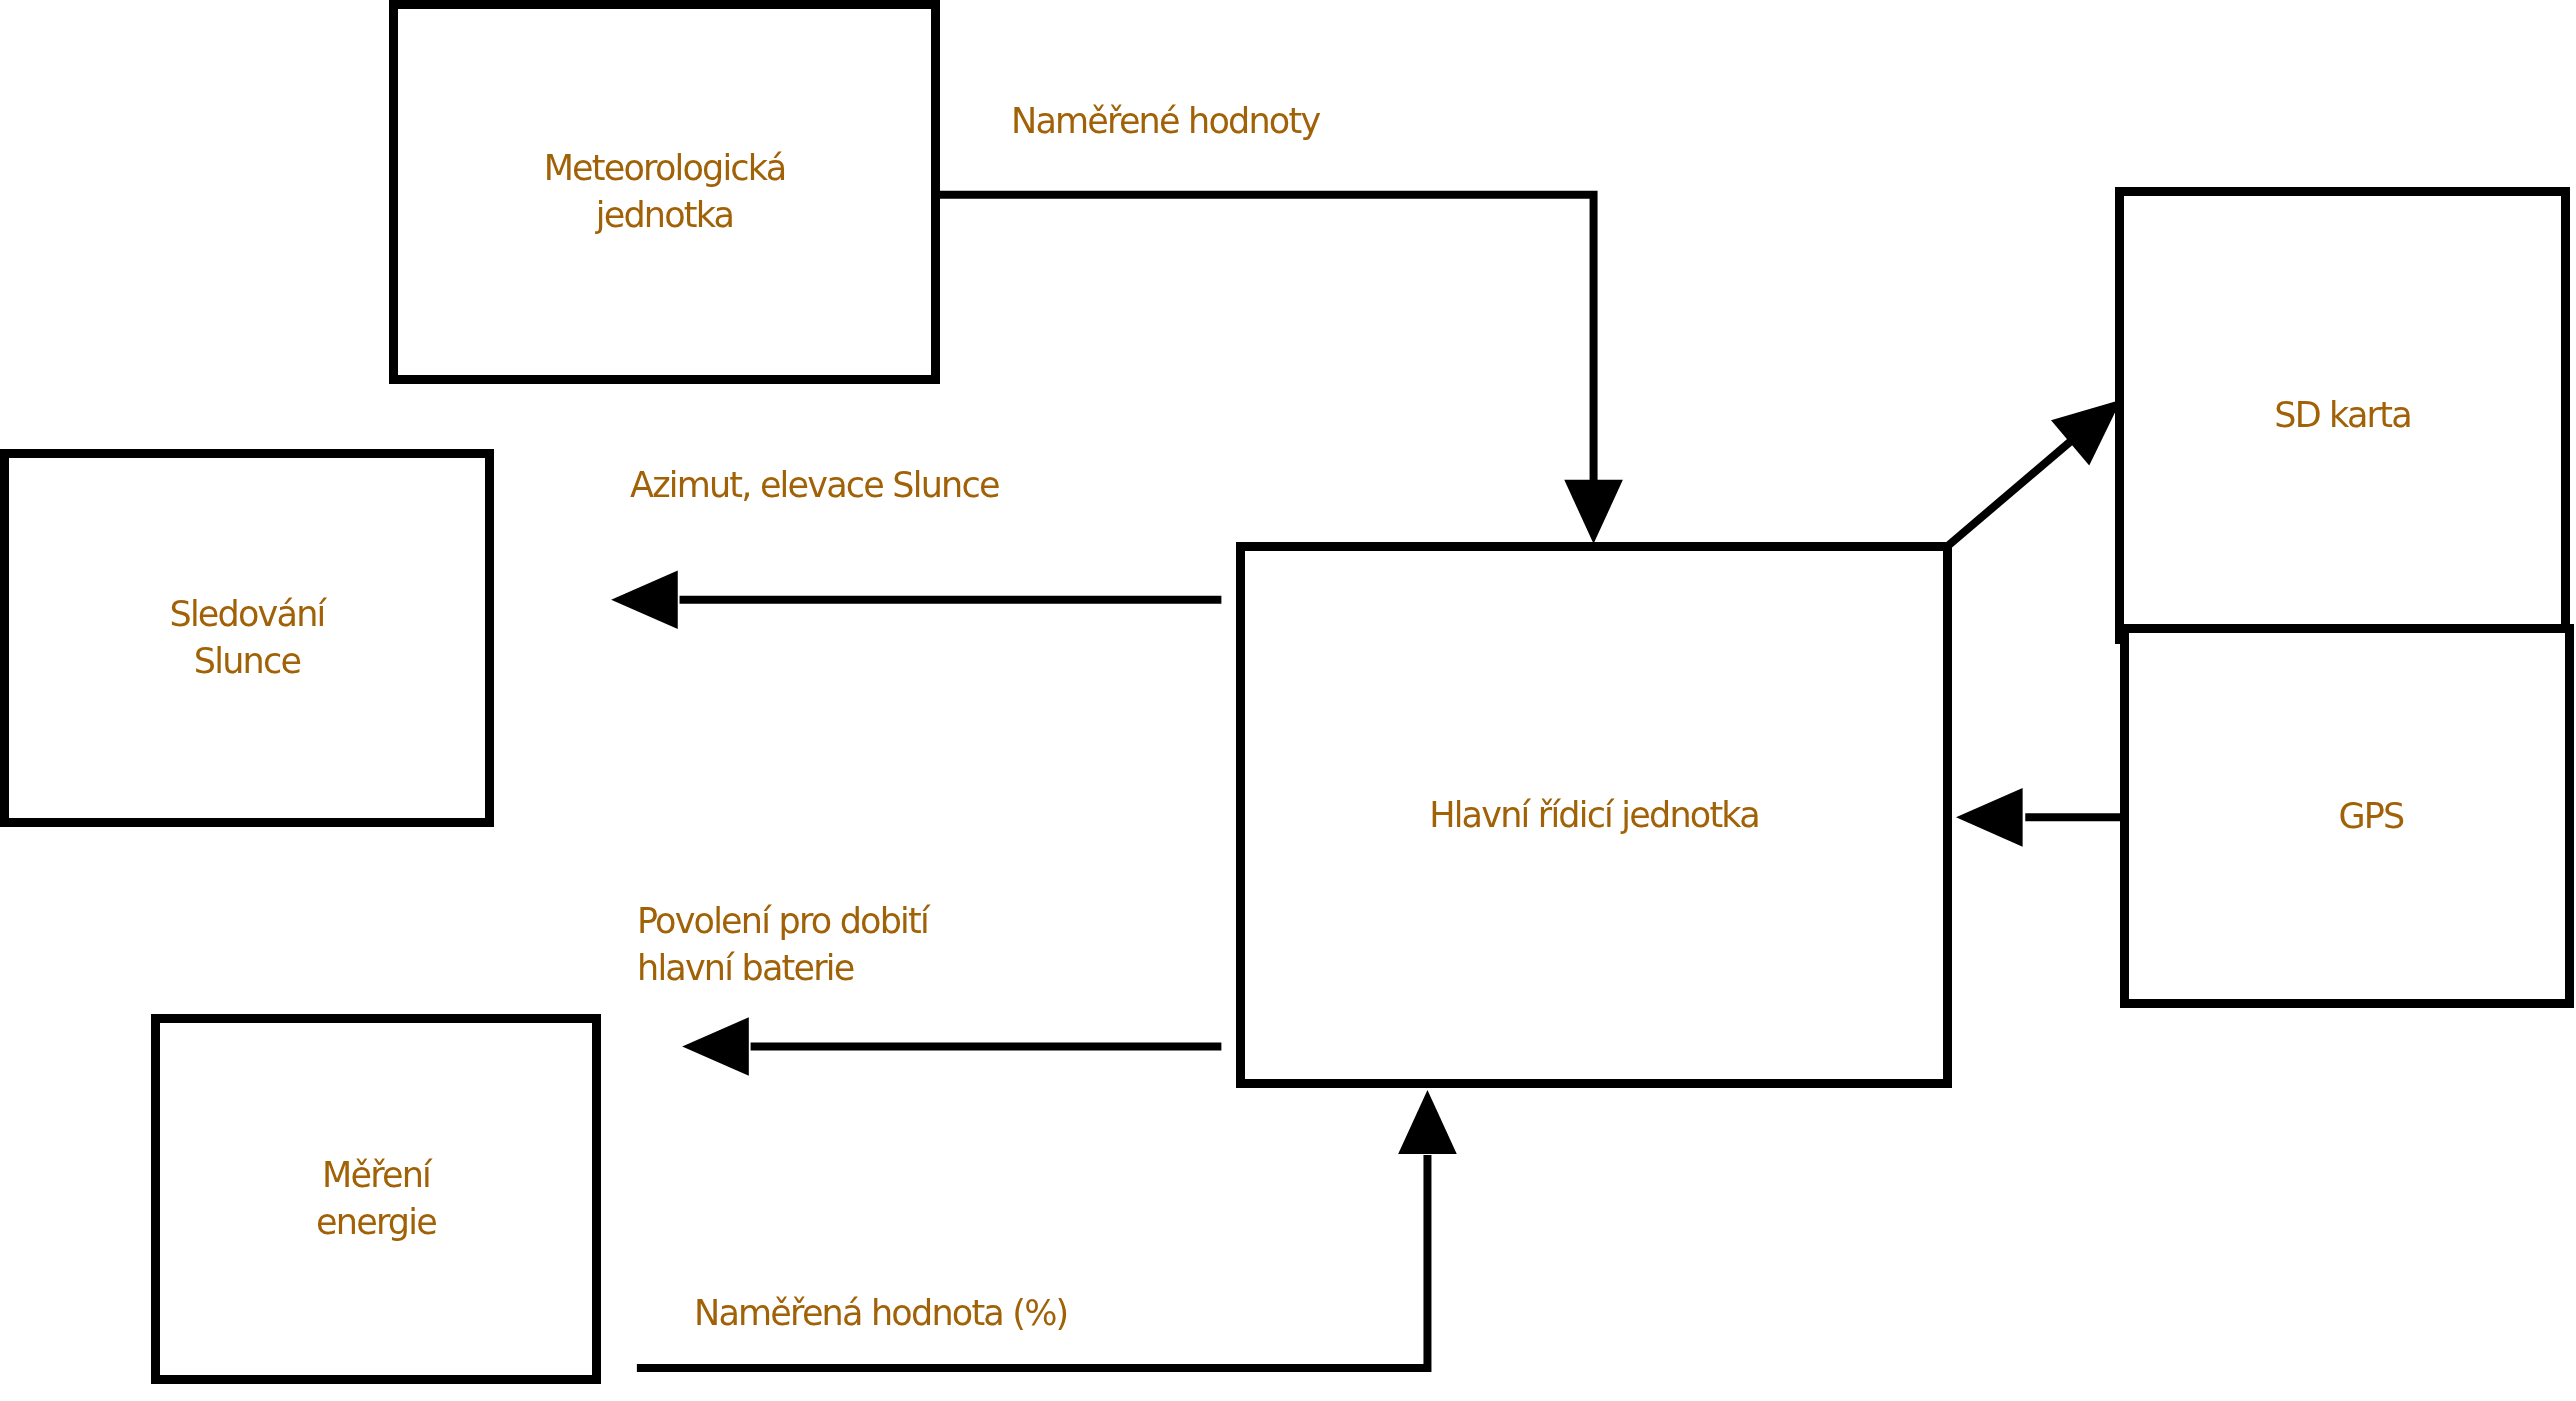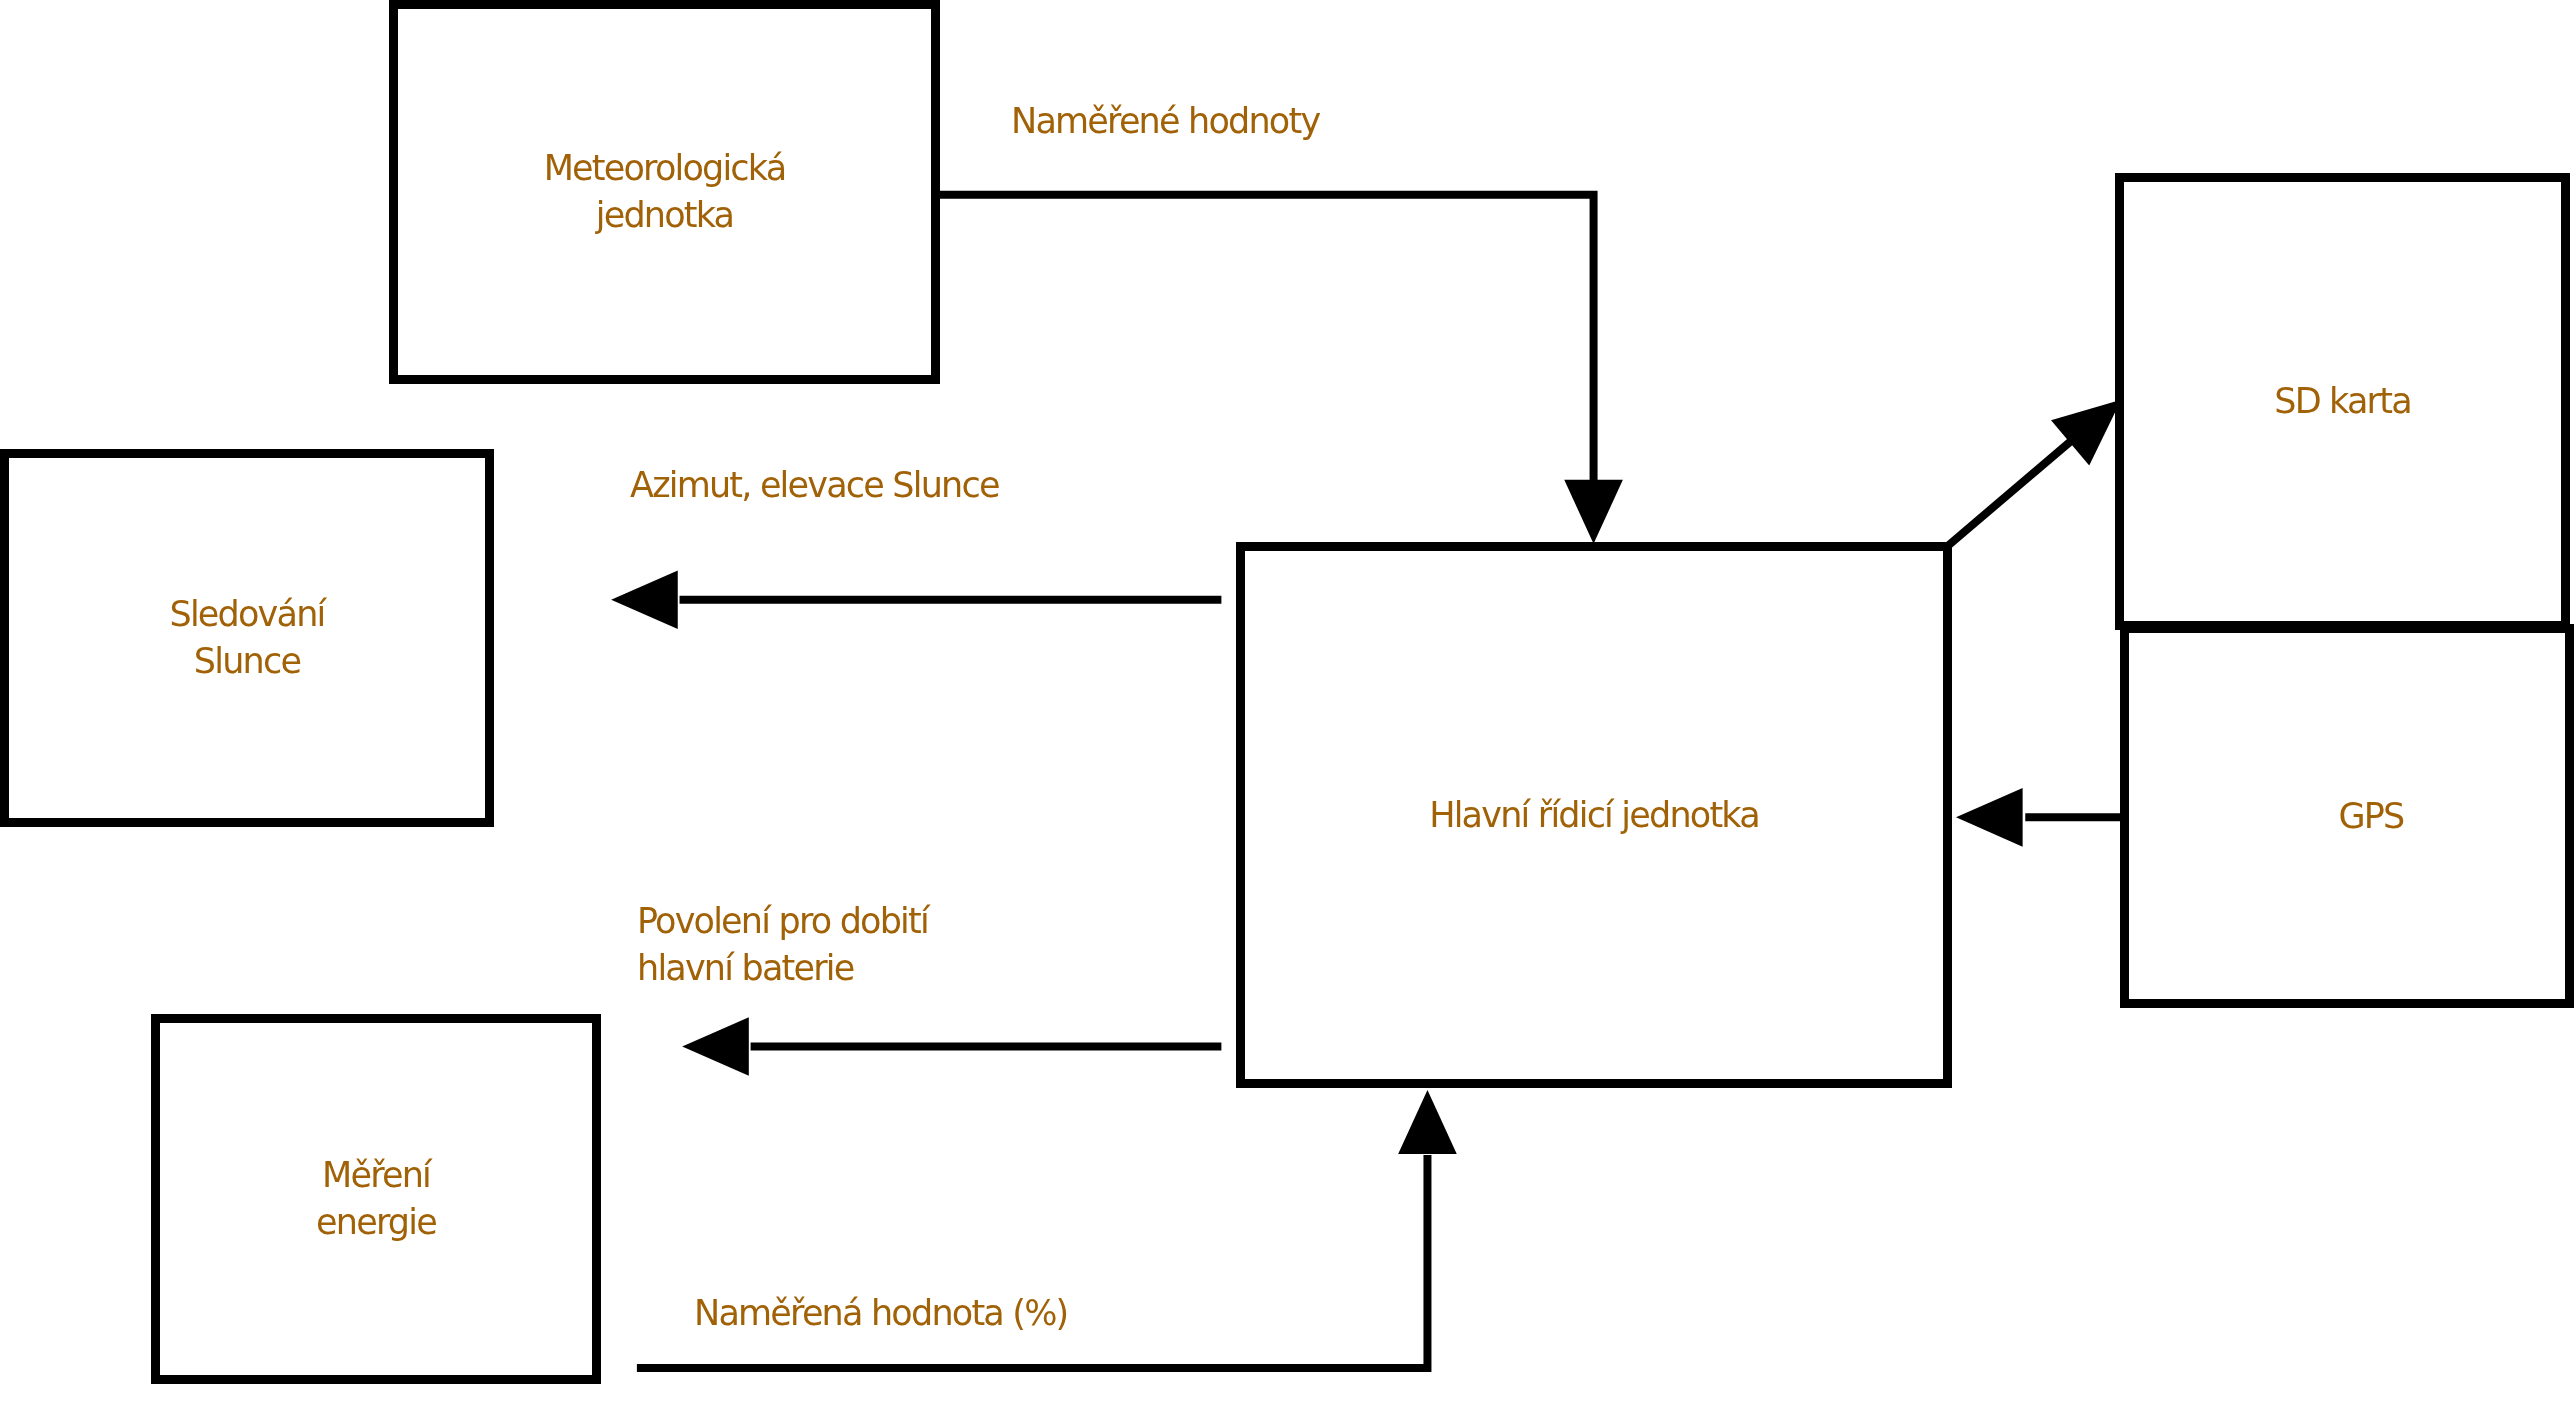--- a/index.html
+++ b/index.html
@@ -55,21 +55,21 @@
   #arrows polygon {
     fill: #000000;
     stroke: none;
   }
 
   
   #box-meteo     { left: 389px;  top: 0px;    width: 551px; height: 384px; }
   #box-sledovani { left: 0px;    top: 449px;  width: 494px; height: 378px; }
   #box-mereni    { left: 151px;  top: 1014px; width: 450px; height: 370px; }
   #box-hlavni    { left: 1236px; top: 542px;  width: 716px; height: 546px; }
-  #box-sd        { left: 2115px; top: 173px;  width: 455px; height: 457px; }
+  #box-sd        { left: 2115px; top: 187px;  width: 455px; height: 457px; }
   #box-gps       { left: 2120px; top: 624px;  width: 454px; height: 384px; padding-left: 48px; }
 
   
   #label-namerene-hodnoty { left: 1011px; top: 98px;  }
   #label-azimut           { left: 630px;  top: 462px;  }
   #label-povoleni         { left: 637px;  top: 874px; margin-top: 24px;  }
   #label-namerena-hodnota { left: 694px;  top: 1290px; }
 </style>
 </head>
 <body>

